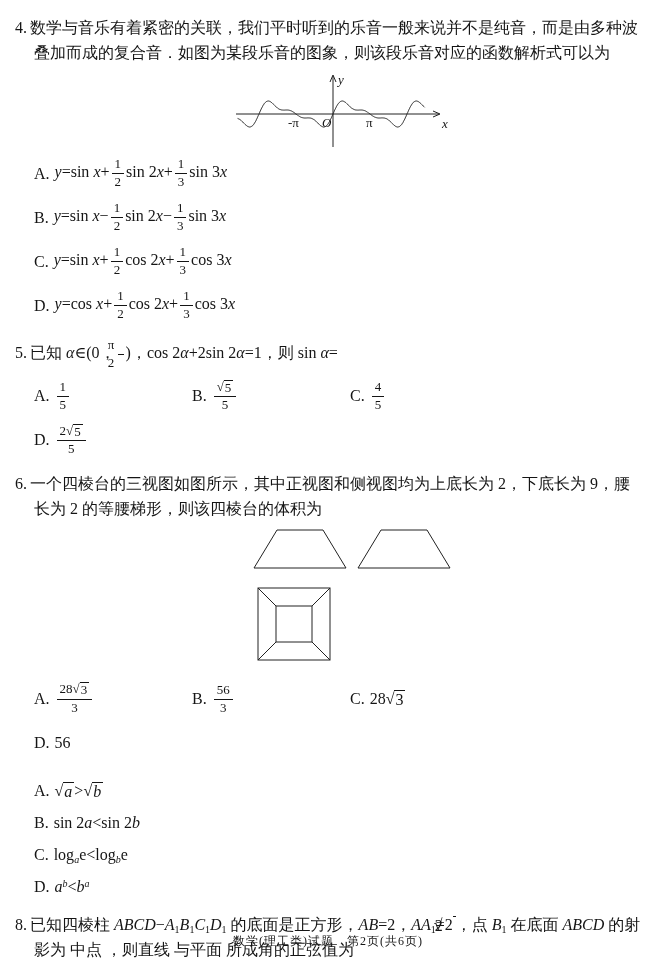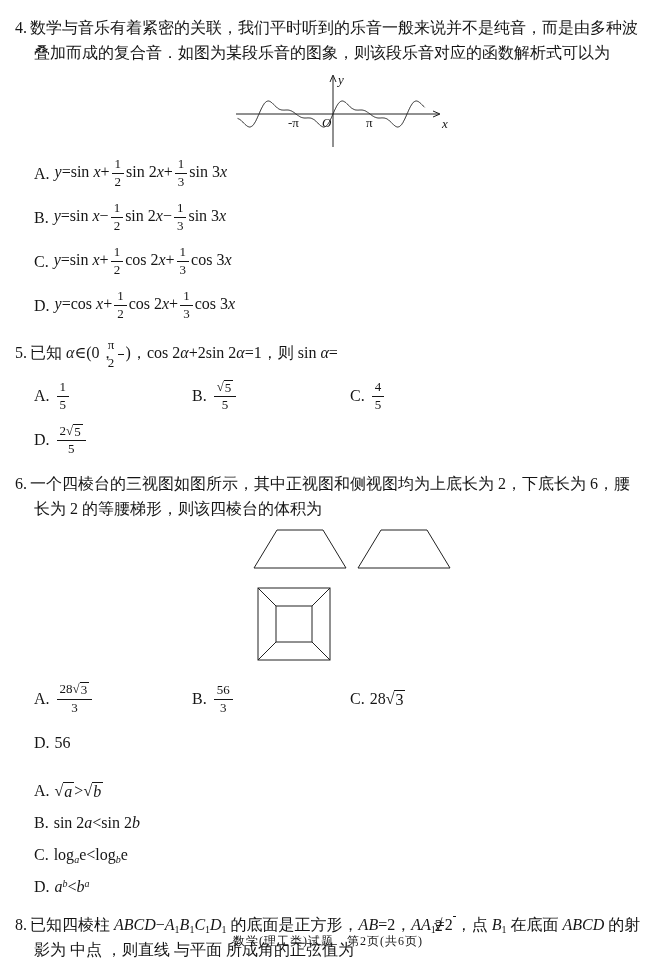--- a/index.html
+++ b/index.html
@@ -149,21 +149,21 @@
                   <span class="rsign">√</span>
                   <span class="rad">5</span>
                 </span></span>
               <span class="fden">5</span>
             </span></span>
         </span>
     </div>
   </div>
 
   <div class="question">
-    <p class="stem"><span class="qnum">6.</span><span class="fm">一个四棱台的三视图如图所示，其中正视图和侧视图均为上底长为 2，下底长为 6，腰长为 2 的等腰梯形，则该四棱台的体积为</span></p>
+    <p class="stem"><span class="qnum">6.</span><span class="fm">一个四棱台的三视图如图所示，其中正视图和侧视图均为上底长为 2，下底长为 9，腰长为 2 的等腰梯形，则该四棱台的体积为</span></p>
 
     <svg class="fig-views" width="225" height="145" viewBox="0 0 225 145">
       <polygon class="shape" points="27,4 73,4 96,42 4,42"></polygon>
       <polygon class="shape" points="131,4 177,4 200,42 108,42"></polygon>
       <rect class="shape" x="8" y="62" width="72" height="72"></rect>
       <rect class="shape" x="26" y="80" width="36" height="36"></rect>
       <line class="shape" x1="8" y1="62" x2="26" y2="80"></line>
       <line class="shape" x1="80" y1="62" x2="62" y2="80"></line>
       <line class="shape" x1="8" y1="134" x2="26" y2="116"></line>
       <line class="shape" x1="80" y1="134" x2="62" y2="116"></line>

